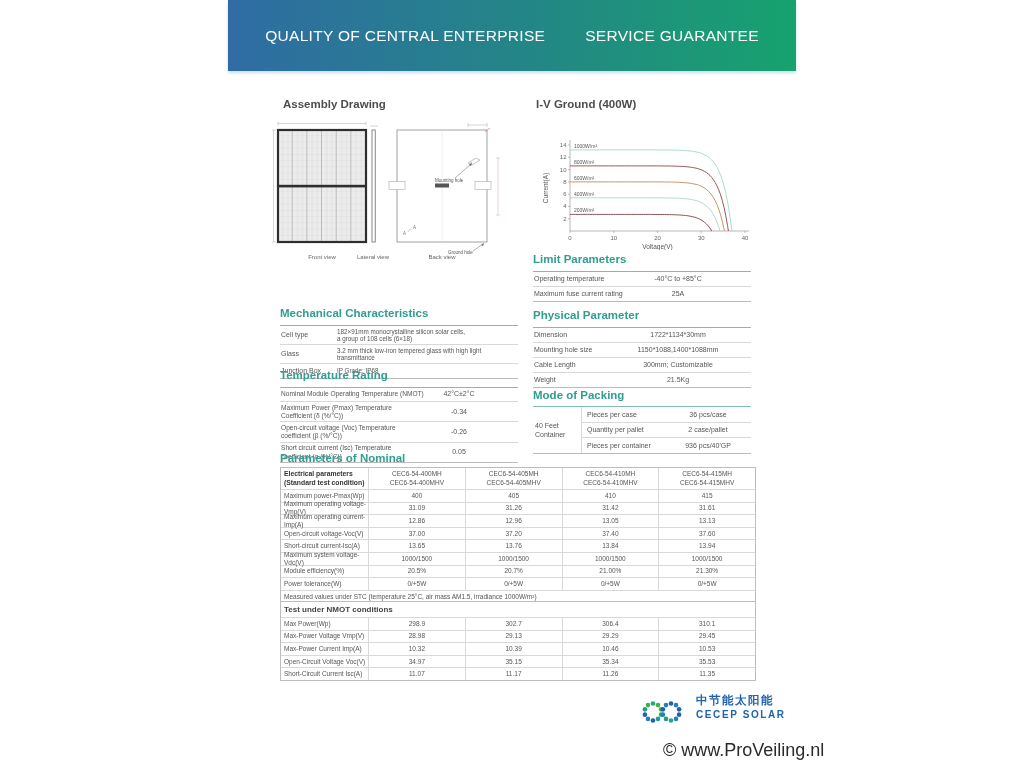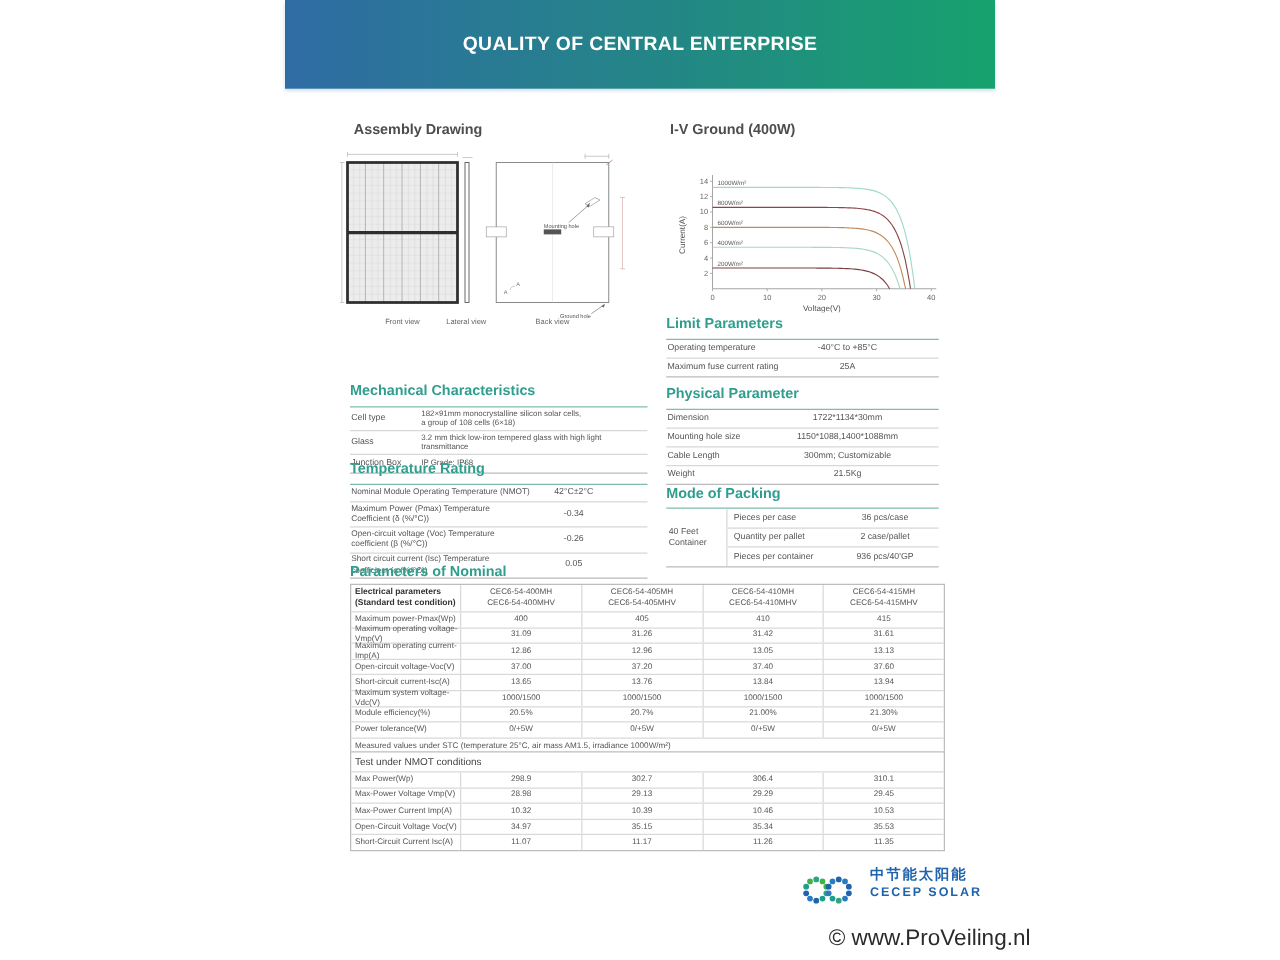--- a/index.html
+++ b/index.html
@@ -2,21 +2,21 @@
 <html><head>
 <meta charset="utf-8">
 <style>
   html,body{margin:0;padding:0;background:#fff}
   .page{position:relative;width:1024px;height:768px;background:#fff;overflow:hidden;
         font-family:"Liberation Sans",sans-serif;color:#444}
   
   .banner{position:absolute;left:228px;top:0;width:568px;height:71px;
           background:linear-gradient(90deg,#2F6CA4 0%,#238785 55%,#17A26E 100%);
           display:flex;align-items:center;justify-content:center;gap:40px;
-          color:#fff;font-weight:bold;font-size:15.5px;letter-spacing:.3px;
+          color:#fff;font-weight:normal;font-size:15.5px;letter-spacing:.3px;
           box-shadow:0 2px 3px rgba(110,150,190,.35)}
   
   .sec-title{position:absolute;font-size:11.5px;font-weight:bold;color:#2F9E8E;white-space:nowrap}
   .sec-title.dark{color:#4d4d4d}
   
   .kv{position:absolute;font-size:7px;color:#555;border-top:1.5px solid #7FBDB0;border-bottom:1px solid #bbb}
   .kv .trow{display:flex;align-items:center;border-bottom:1px solid #d8d8d8;position:relative}
   .kv .trow:last-child{border-bottom:none}
   .kv .tcell{line-height:1.2}
   .kv-a .trow{height:14px}
@@ -42,37 +42,38 @@
   .grid .trow:last-child{border-bottom:none}
   .grid .tcell{border-right:1px solid #d9d9d9;display:flex;align-items:center;justify-content:center;text-align:center;line-height:1.25}
   .grid .tcell:last-child{border-right:none}
   .grid .c0{width:84px;justify-content:flex-start;text-align:left;padding-left:3px}
   .grid .cd{flex:1}
   .grid .header .tcell{white-space:pre-line;height:21px}
   .grid .header .c0{font-weight:bold;color:#333;font-size:6.8px}
   .grid .drow{height:11.6px}
   .grid .foot{height:12px;display:flex;align-items:center;padding-left:3px}
   .grid .titlerow{height:15px;display:flex;align-items:center;padding-left:3px;
-                  font-weight:normal;color:#444;font-size:8px;border-bottom:1px solid #d9d9d9}
+                  font-weight:bold;color:#444;font-size:8px;border-bottom:1px solid #d9d9d9}
   
   .absvg{position:absolute}
   
   .logo{position:absolute;left:638px;top:694px;display:flex;align-items:flex-start;gap:6px}
   .logo-text .cn{font-size:11.5px;font-weight:bold;color:#1F63AD;letter-spacing:1.5px;line-height:1.2}
   .logo-text .en{font-size:10px;font-weight:bold;color:#1F63AD;letter-spacing:1.6px;line-height:1.3}
   
   .watermark{position:absolute;left:663px;top:740px;font-size:18px;color:#2a2a2a}
 </style>
 </head>
 <body>
 
 <div class="page">
 
   <div class="banner">
     <span>QUALITY OF CENTRAL ENTERPRISE</span>
+    <span>SERVICE GUARANTEE</span>
   </div>
 
   <div class="sec-title dark" style="left:283px;top:98px">Assembly Drawing</div>
   <svg class="absvg" style="left:272px;top:120px" width="250" height="142" viewBox="0 0 250 142">
     <defs>
       <pattern id="cells" width="14.67" height="6.22" patternUnits="userSpaceOnUse" x="6" y="10">
         <rect width="14.67" height="6.22" fill="#ececec"></rect>
         <line x1="0" y1="6.22" x2="14.67" y2="6.22" stroke="#b9b9b9" stroke-width="0.3"></line>
         <line x1="14.67" y1="0" x2="14.67" y2="6.22" stroke="#6a6a6a" stroke-width="0.7"></line>
         <line x1="4.9" y1="0" x2="4.9" y2="6.22" stroke="#c9c9c9" stroke-width="0.3"></line>

